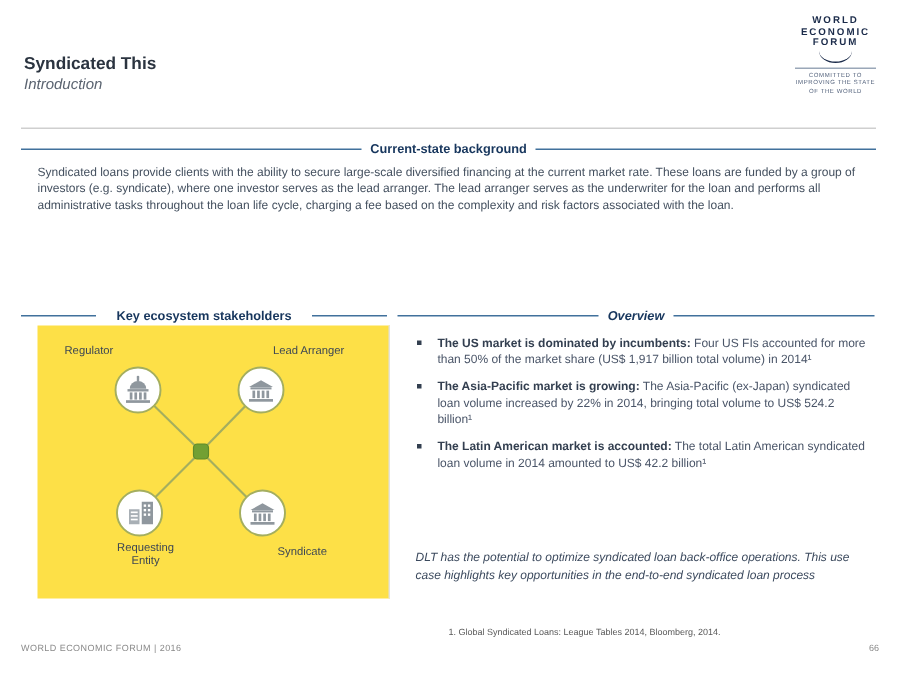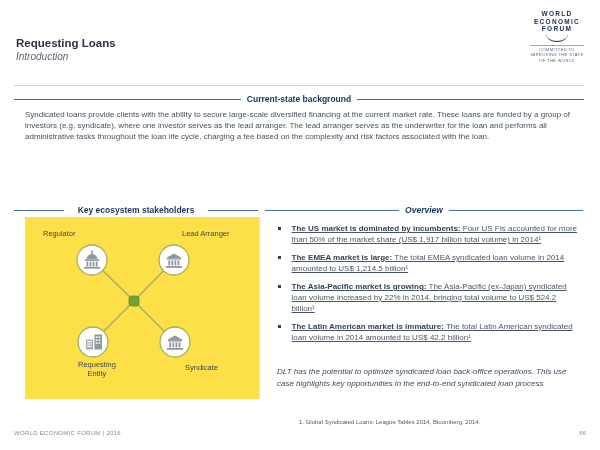--- a/index.html
+++ b/index.html
@@ -31,36 +31,36 @@
   .node-label{position:absolute;font-size:7.5px;color:#3d4754;line-height:9px;}
   .lbl-regulator{left:18px;top:12px;}
   .lbl-lead-arranger{left:157px;top:12px;}
   .lbl-requesting-entity{left:8px;top:143px;width:54px;text-align:center;margin-left:37px;}
   .lbl-syndicate{left:160px;top:146px;}
   
   .ovw-header{left:265px;top:205px;width:318px;font-style:italic;}
   .bullets{position:absolute;left:277px;top:223px;width:302px;}
   .bullet{display:flex;margin-bottom:7px;}
   .bullet .marker{flex:0 0 auto;width:2.6px;height:2.6px;background:#333f50;margin:4px 11px 0 1px;}
-  .bullet .txt{font-size:8px;line-height:11px;color:#4a5568;text-decoration:underline;}
+  .bullet .txt{font-size:8px;line-height:11px;color:#4a5568;}
   .bullet .txt b{color:#333f50;}
   .callout{position:absolute;left:277px;top:366px;width:300px;text-align:left;
     font-size:8px;line-height:12px;font-style:italic;color:#3c4a5e;}
   
   .footnote{position:absolute;left:299px;top:419px;font-size:6px;color:#595959;}
   .footer-left{position:absolute;left:14px;top:430px;font-size:6px;letter-spacing:.3px;color:#8a8a8a;}
   .footer-page{position:absolute;right:14px;top:430px;font-size:6px;color:#8a8a8a;}
 </style>
 </head>
 <body>
 
 <div class="slide">
 
   <div class="title-block">
-    <div class="slide-title">Requesting Loans</div>
+    <div class="slide-title">Syndicated This</div>
     <div class="slide-subtitle">Introduction</div>
   </div>
 
   <div class="logo">
     <div class="logo-line">WORLD</div>
     <div class="logo-line">ECONOMIC</div>
     <div class="logo-line">FORUM</div>
     <div class="logo-swoosh"></div>
     <div class="logo-divider"></div>
     <div class="logo-tagline">COMMITTED TO</div>
@@ -160,29 +160,25 @@
     <span class="line"></span>
   </div>
 
   <div class="bullets">
     <div class="bullet">
       <span class="marker"></span>
       <span class="txt"><b>The US market is dominated by incumbents:</b><span> Four US FIs accounted for more than 50% of the market share (US$ 1,917 billion total volume) in 2014¹</span></span>
     </div>
     <div class="bullet">
       <span class="marker"></span>
-      <span class="txt"><b>The EMEA market is large:</b><span> The total EMEA syndicated loan volume in 2014 amounted to US$ 1,214.5 billion¹</span></span>
-    </div>
-    <div class="bullet">
-      <span class="marker"></span>
       <span class="txt"><b>The Asia-Pacific market is growing:</b><span> The Asia-Pacific (ex-Japan) syndicated loan volume increased by 22% in 2014, bringing total volume to US$ 524.2 billion¹</span></span>
     </div>
     <div class="bullet">
       <span class="marker"></span>
-      <span class="txt"><b>The Latin American market is immature:</b><span> The total Latin American syndicated loan volume in 2014 amounted to US$ 42.2 billion¹</span></span>
+      <span class="txt"><b>The Latin American market is accounted:</b><span> The total Latin American syndicated loan volume in 2014 amounted to US$ 42.2 billion¹</span></span>
     </div>
   </div>
 
   <div class="callout">DLT has the potential to optimize syndicated loan back-office operations. This use case highlights key opportunities in the end-to-end syndicated loan process</div>
 
   <div class="footnote">1. Global Syndicated Loans: League Tables 2014, Bloomberg, 2014.</div>
   <div class="footer-left">WORLD ECONOMIC FORUM | 2016</div>
   <div class="footer-page">66</div>
 
 </div>

